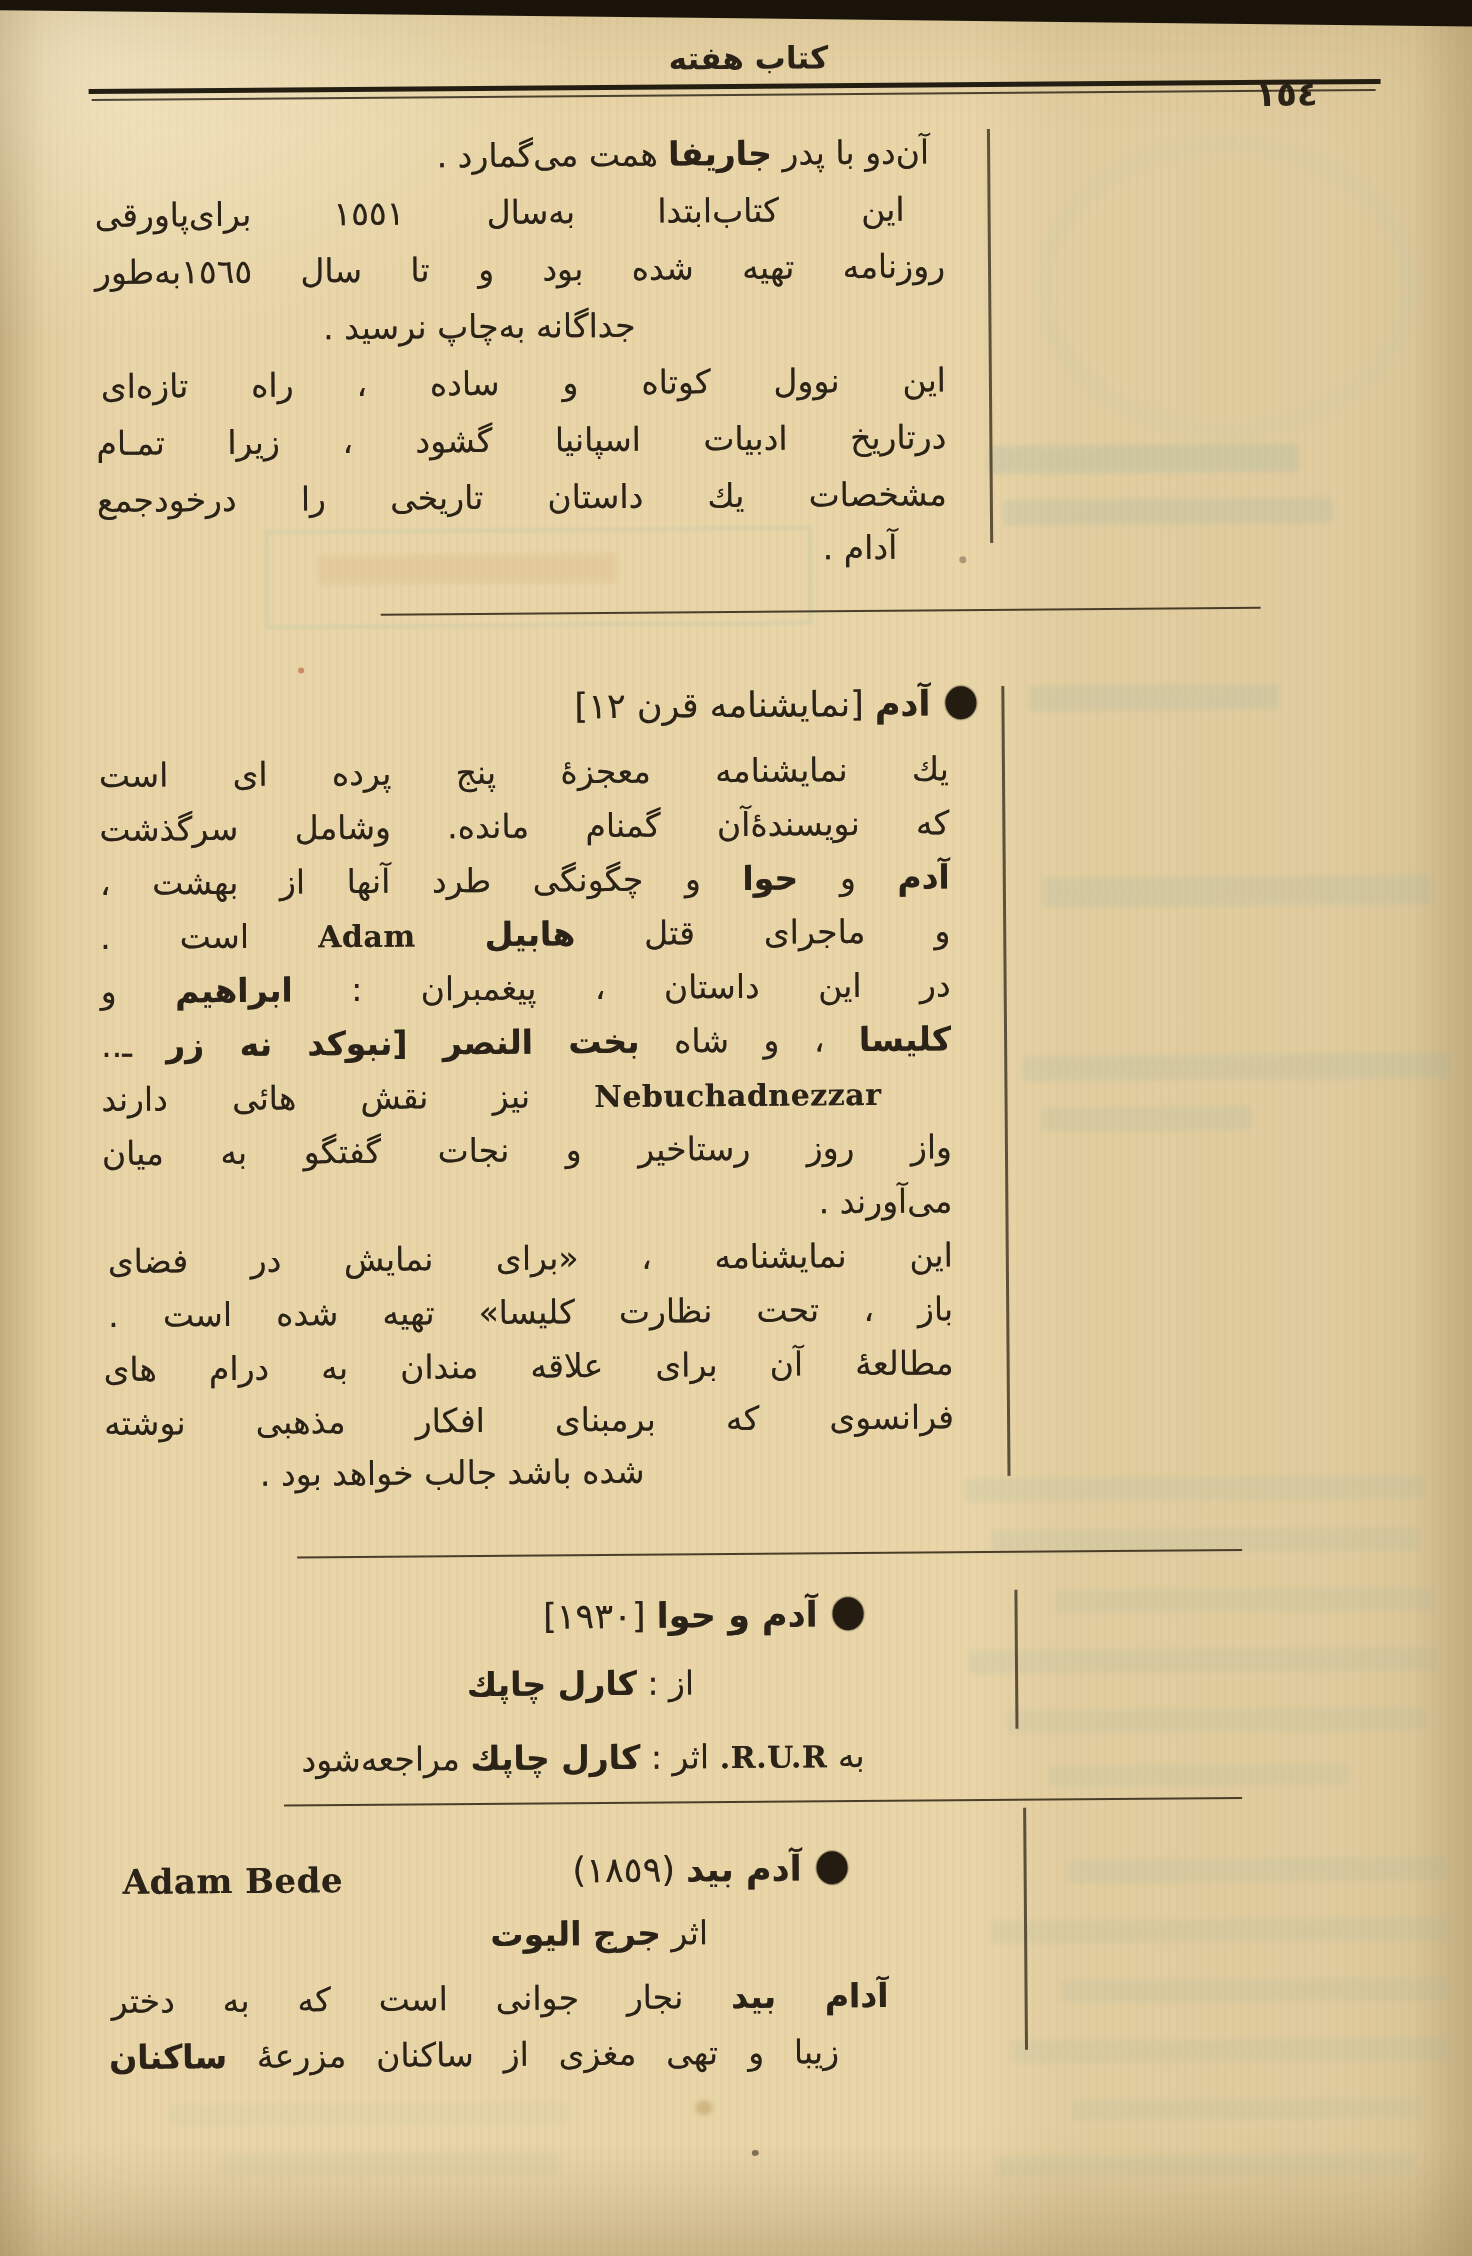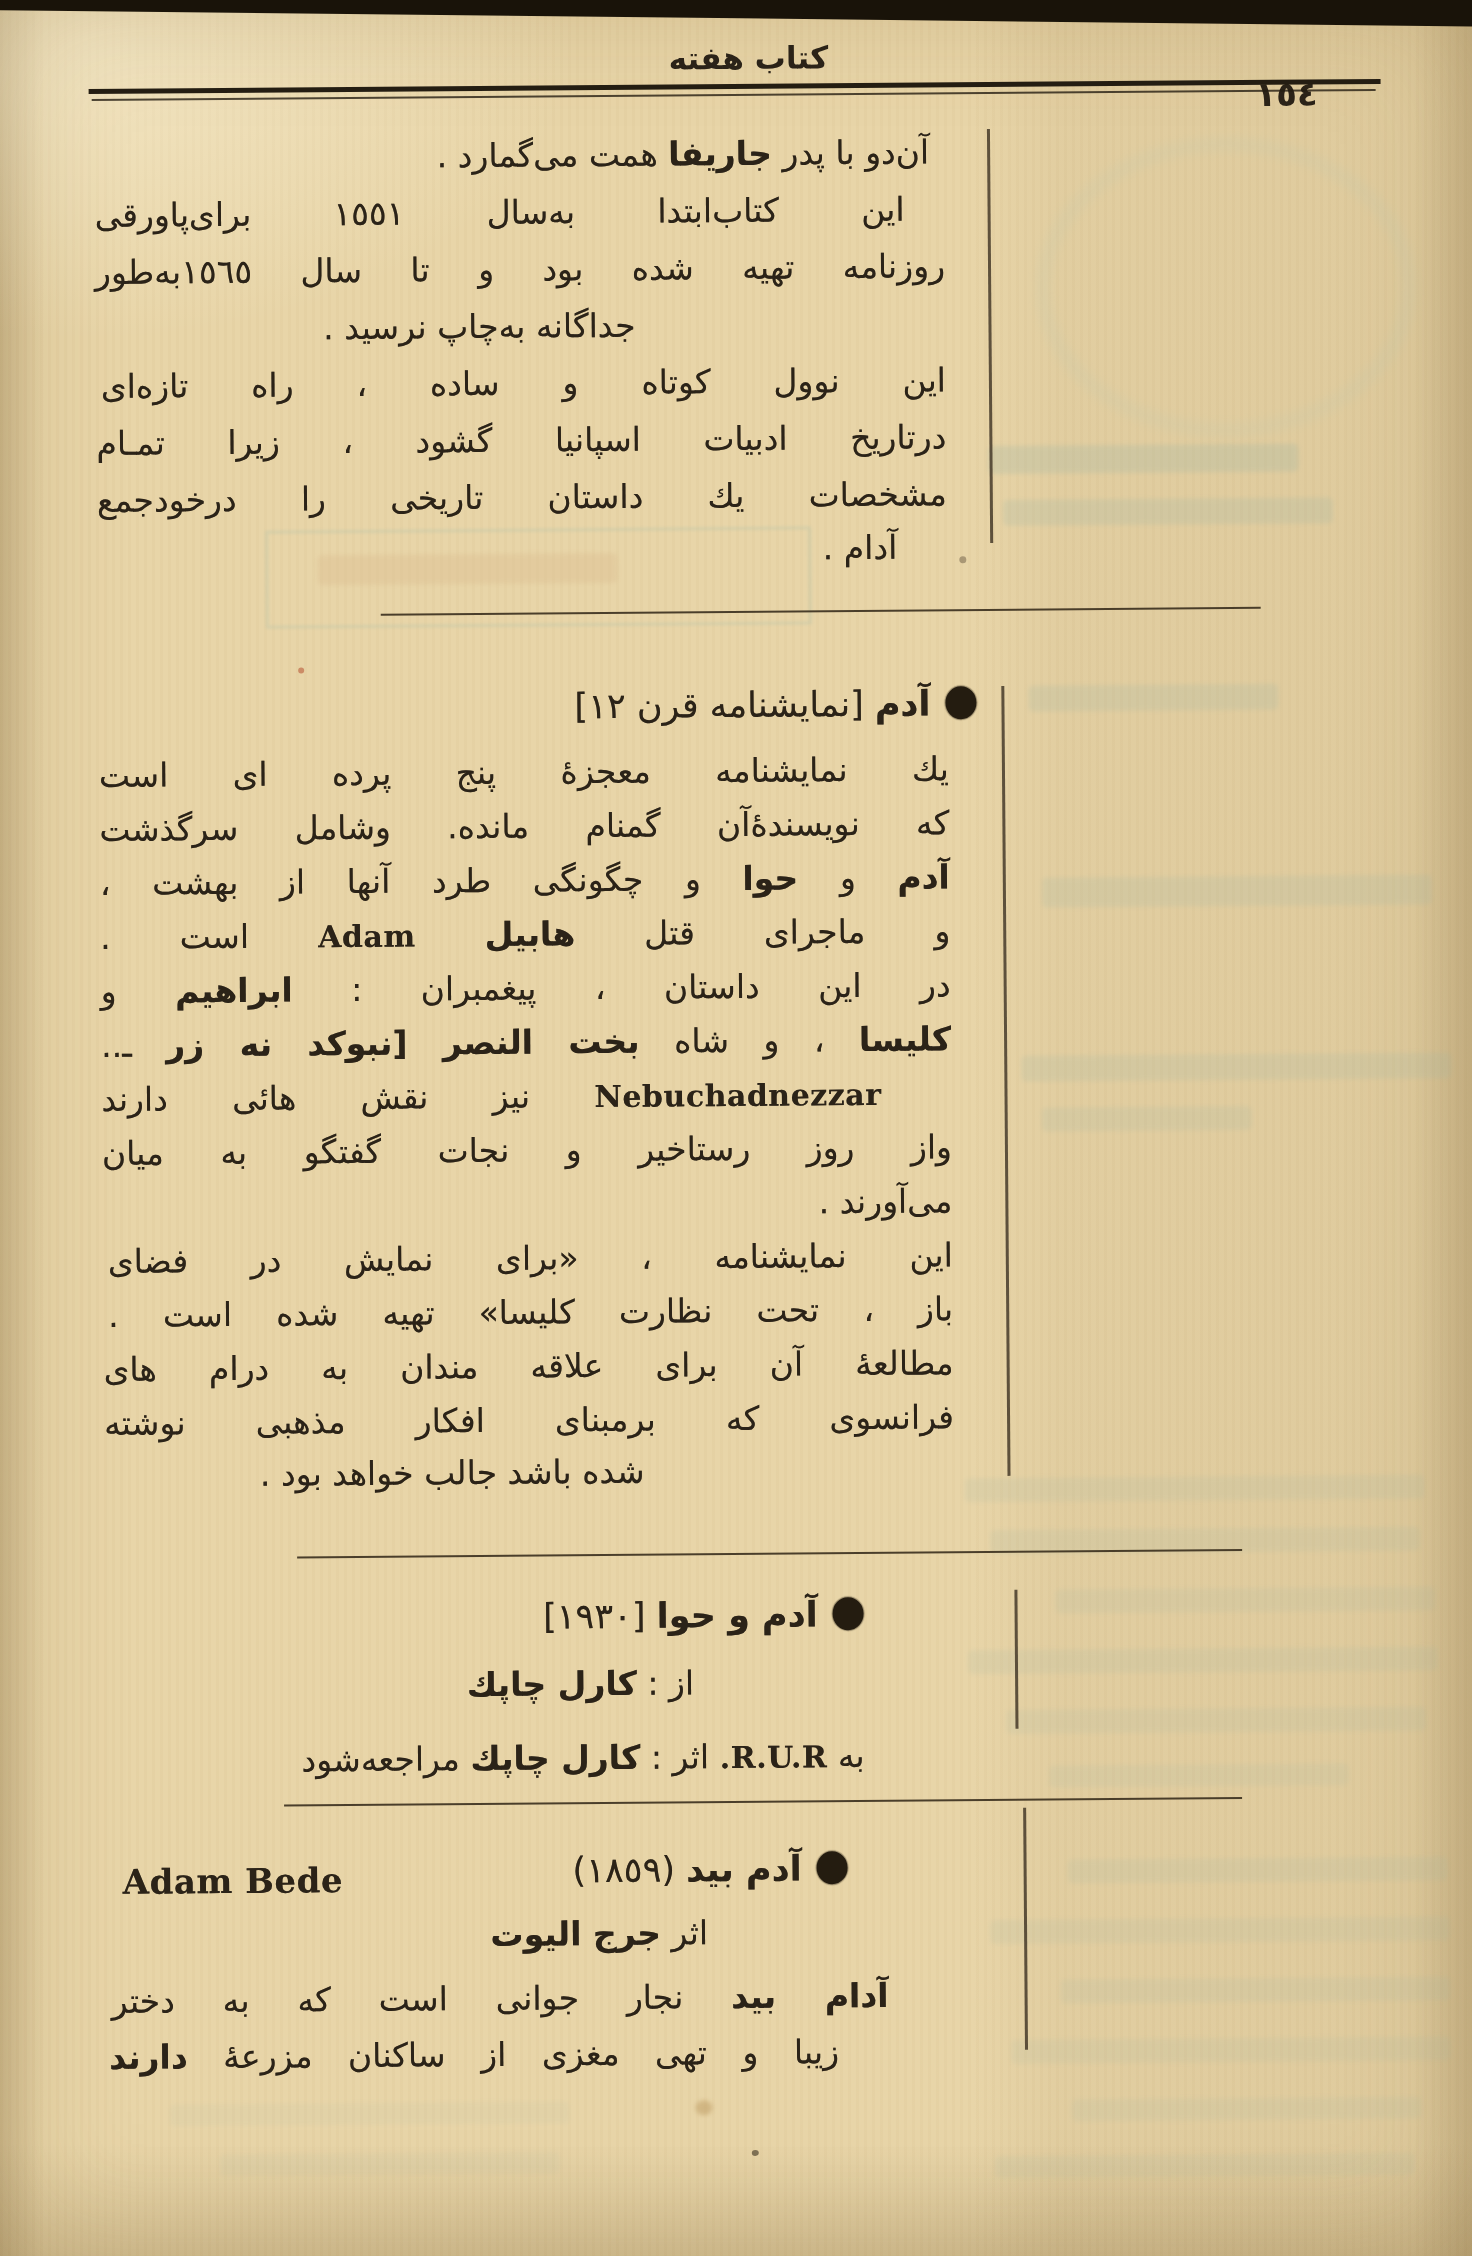--- a/index.html
+++ b/index.html
@@ -133,15 +133,15 @@
   <div class="ln rline hd" style="left:100px;top:1594px;width:758px"><span class="bullet"></span><span><span class="b">آدم و حوا</span><span> [١٩٣٠]</span></span></div>
   <div class="ln rline" style="left:388px;top:1662px;width:300px"><span>از : </span><span class="b">کارل چاپك</span></div>
   <div class="ln rline" style="left:95px;top:1736px;width:763px"><span>به </span><span class="lat">R.U.R.</span><span> اثر : </span><span class="b">کارل چاپك</span><span> مراجعه‌شود</span></div>
 
   <div class="sep" style="left:277px;top:1801px;width:958px"></div>
 
   <div class="ln rline hd" style="left:100px;top:1848px;width:740px"><span class="bullet"></span><span><span class="b">آدم بید</span><span> (١٨٥٩)</span></span></div>
   <div class="ln" style="left:115px;top:1856px;width:260px;direction:ltr;text-align:left"><span class="lat" style="font-size:34px">Adam Bede</span></div>
   <div class="ln rline" style="left:400px;top:1912px;width:300px"><span>اثر </span><span class="b">جرج الیوت</span></div>
   <div class="ln jline" style="left:103px;top:1976px;width:777px"><span class="b">آدام بید</span><span> نجار جوانی است که به دختر</span></div>
-  <div class="ln jline" style="left:100px;top:2032px;width:730px"><span>زیبا و تهی مغزی از ساکنان مزرعهٔ </span><span class="b">دارند</span></div>
+  <div class="ln jline" style="left:100px;top:2032px;width:730px"><span>زیبا و تهی مغزی از ساکنان مزرعهٔ </span><span class="b">ساکنان</span></div>
 
 </div>
 
 </body></html>

